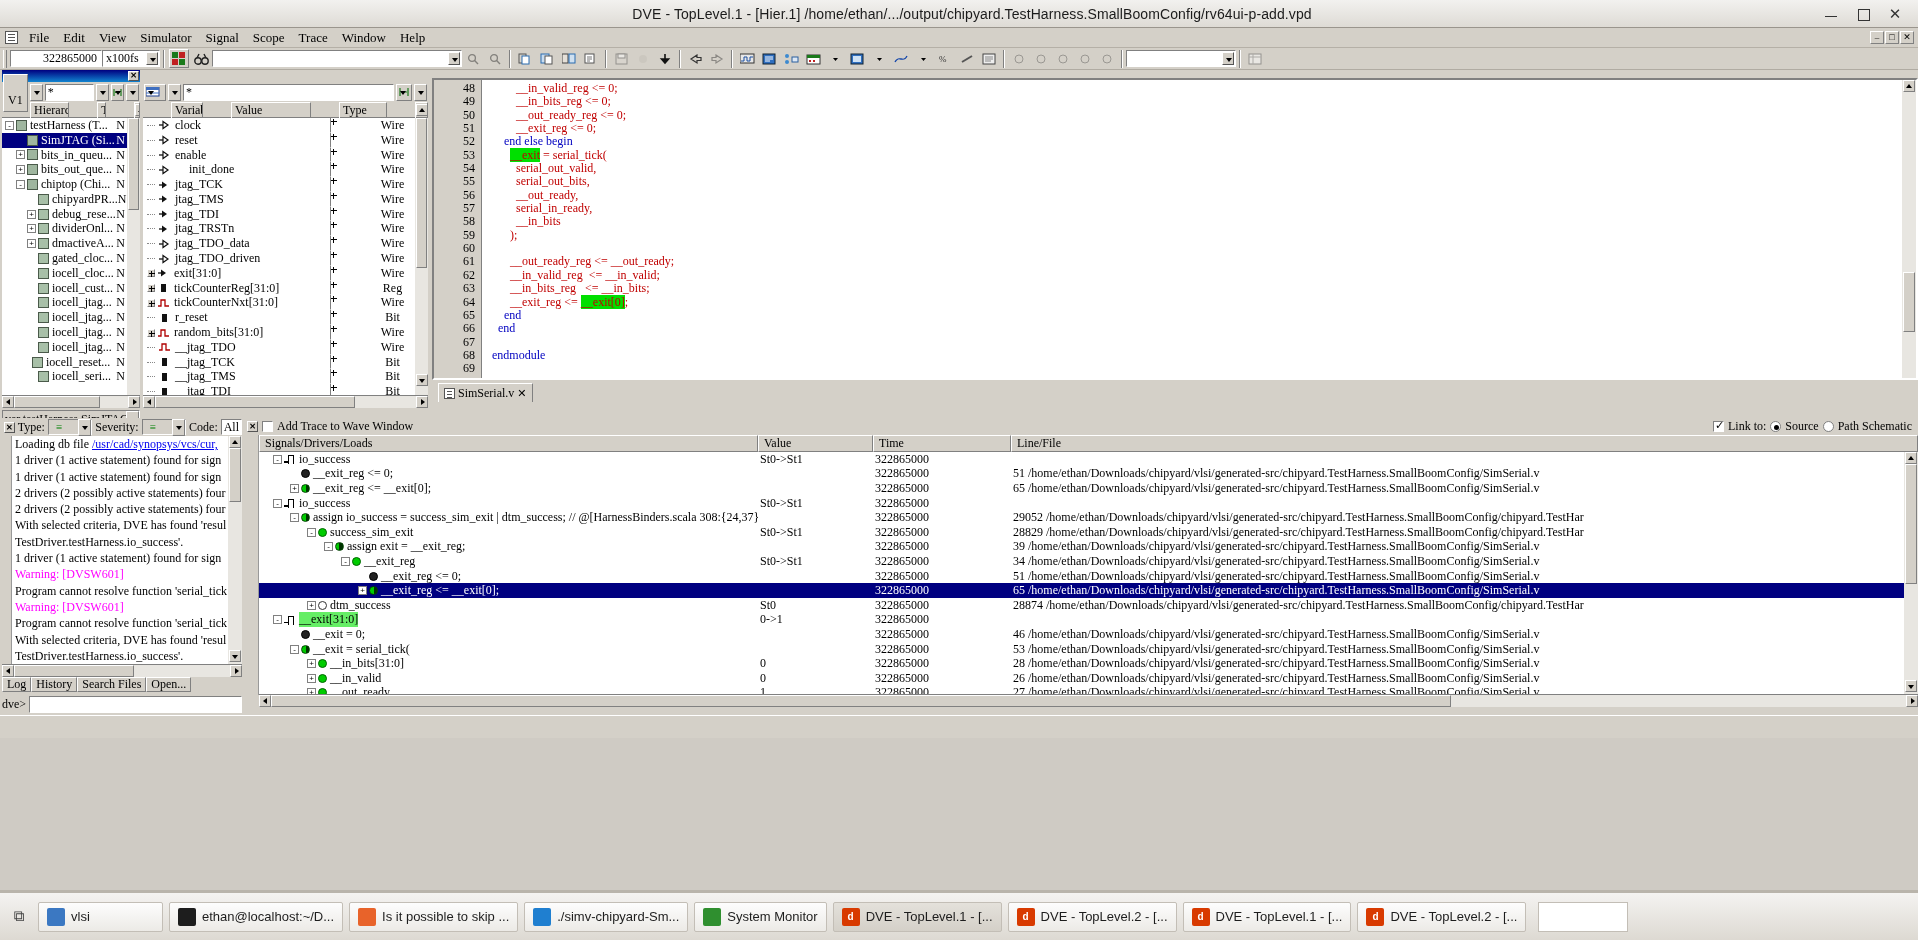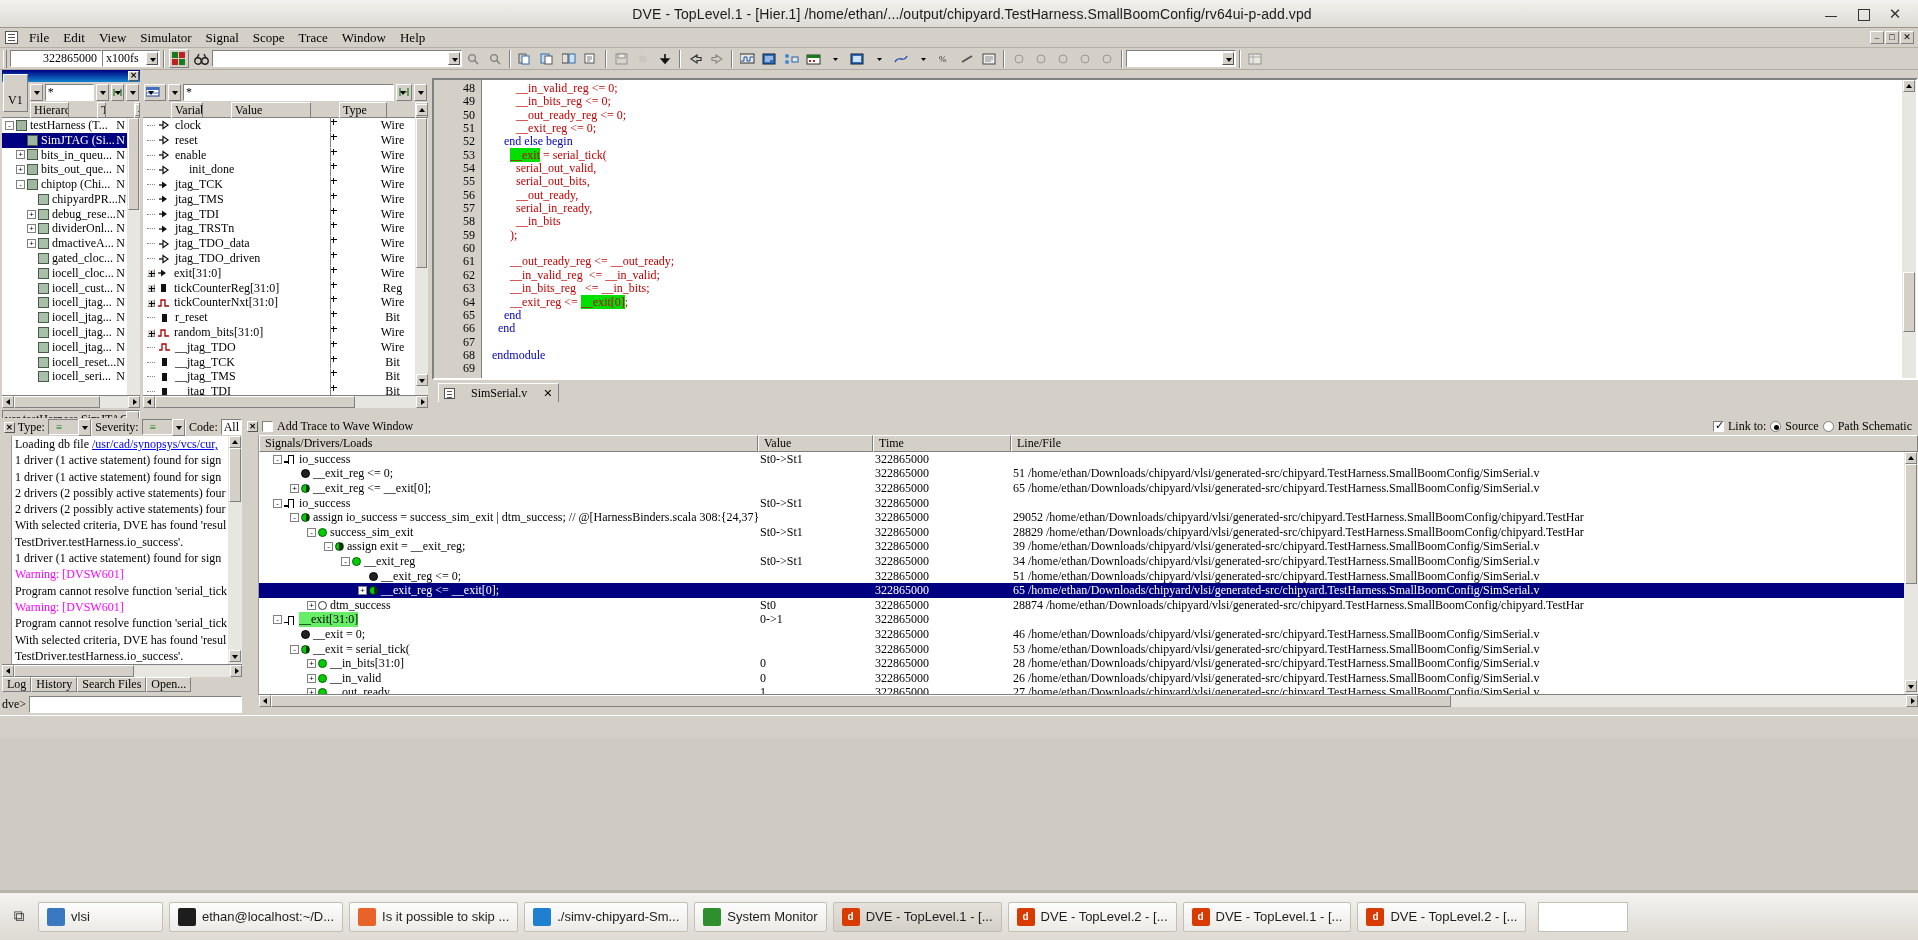--- a/index.html
+++ b/index.html
@@ -153,21 +153,21 @@
   .kw{ color:#0000c0; }
   .id{ color:#c00000; }
   .hl{ background:#00e000; color:#c00000; }
   .plain{ color:#000; }
   #srcPath{
     height:19px; background:#fff; margin:2px 0 0 2px; font-size:12px;
     line-height:17px; padding-left:4px; width:1299px; display:inline-block;
   }
   #srcTabs{ height:20px; margin-top:2px; display:flex; align-items:flex-end; padding-left:6px; }
   .srcTab{
-    height:19px; background:#d4d0c8; display:flex;align-items:center;gap:16px;padding:0 5px;font-size:12px;
+    height:19px; background:#d4d0c8; display:flex;align-items:center;gap:3px;padding:0 5px;font-size:12px;
     border:1px solid #fff;border-right-color:#808080;border-bottom:none;
   }
   .tabico{width:11px;height:11px;border:1px solid #555;background:#fff;position:relative;}
   .tabico::before{content:"";position:absolute;left:2px;top:2px;right:2px;height:1px;background:#555;box-shadow:0 3px 0 #555,0 6px 0 #555;}
 
   
   #logPane{ left:2px; top:418px; width:240px; height:292px; background:#d4d0c8; }
   .logToolbar{ display:flex;align-items:center;height:18px;gap:3px;font-size:12px;padding-left:2px;}
   .minibtn{width:11px;height:11px;background:#d4d0c8;font-size:8px;line-height:9px;text-align:center;
            border:1px solid #fff;border-right-color:#555;border-bottom-color:#555;font-family:"Liberation Sans",sans-serif;font-weight:bold;}
@@ -580,21 +580,21 @@
           <span class="modicon i2"></span>
           <span>iocell_jtag...</span>
           <span style="margin-left: auto; padding-right: 2px;">N</span>
         </div>
         <div class="trow" style="padding-left: 25px;">
           <span class="tgl blank"></span>
           <span class="modicon i2"></span>
           <span>iocell_jtag...</span>
           <span style="margin-left: auto; padding-right: 2px;">N</span>
         </div>
-        <div class="trow" style="padding-left: 25px;">
+        <div class="trow" style="padding-left: 19px;">
           <span class="tgl blank"></span>
           <span class="modicon i2"></span>
           <span>iocell_reset...</span>
           <span style="margin-left: auto; padding-right: 2px;">N</span>
         </div>
         <div class="trow" style="padding-left: 25px;">
           <span class="tgl blank"></span>
           <span class="modicon i2"></span>
           <span>iocell_seri...</span>
           <span style="margin-left: auto; padding-right: 2px;">N</span>

